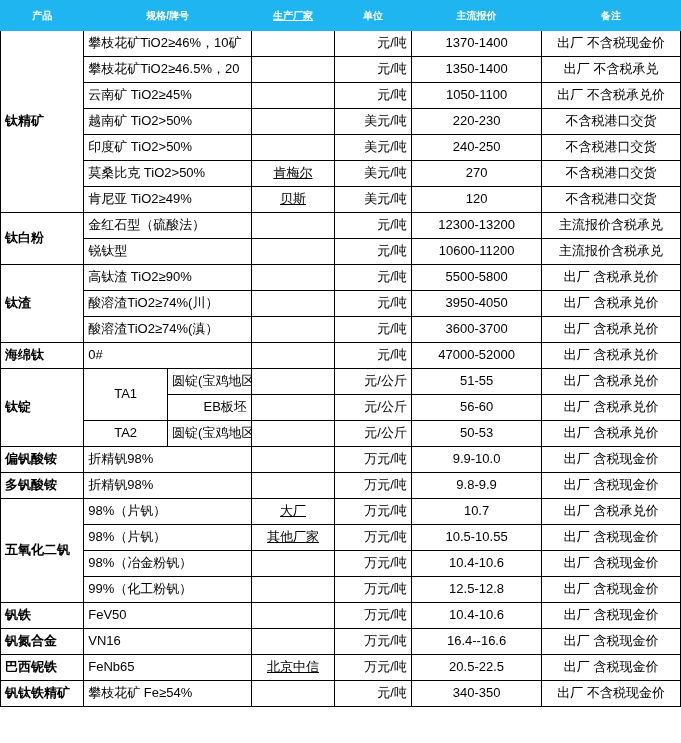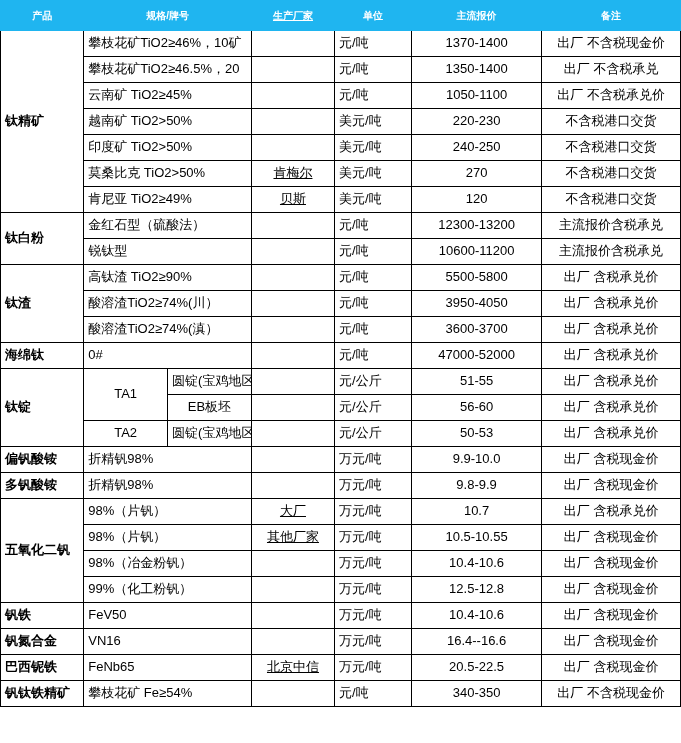--- a/index.html
+++ b/index.html
@@ -40,24 +40,24 @@
     font-weight: bold;
     text-align: center;
     height: 30px;
     font-size: 10px;
     border-color: #1fb5f0;
   }
   .c-cat   { width: 78px;  text-align: left; font-weight: bold; }
   .c-spec  { width: 157px; text-align: left; padding-left: 6px; margin-left: 28px; }
   .c-spec2 { width: 110px; text-align: center; padding-left: 6px; }
   .c-maker { width: 78px;  text-align: center; text-decoration: underline; }
-  .c-unit  { width: 72px;  text-align: left; }
+  .c-unit  { width: 72px;  text-align: right; }
   .c-price { width: 122px; text-align: center; margin-top: 12px; }
   .c-note  { width: 130px; text-align: center; }
-  .sub-left { text-align: center; padding-left: 6px; }
+  .sub-left { text-align: right; padding-left: 6px; }
   .sub-center { text-align: center; }
   .cat-cell { vertical-align: middle; }
   .footer-space { height: 20px; }
 </style>
 </head>
 <body>
 
 <div class="sheet">
   <table class="price-table">
     <thead>

